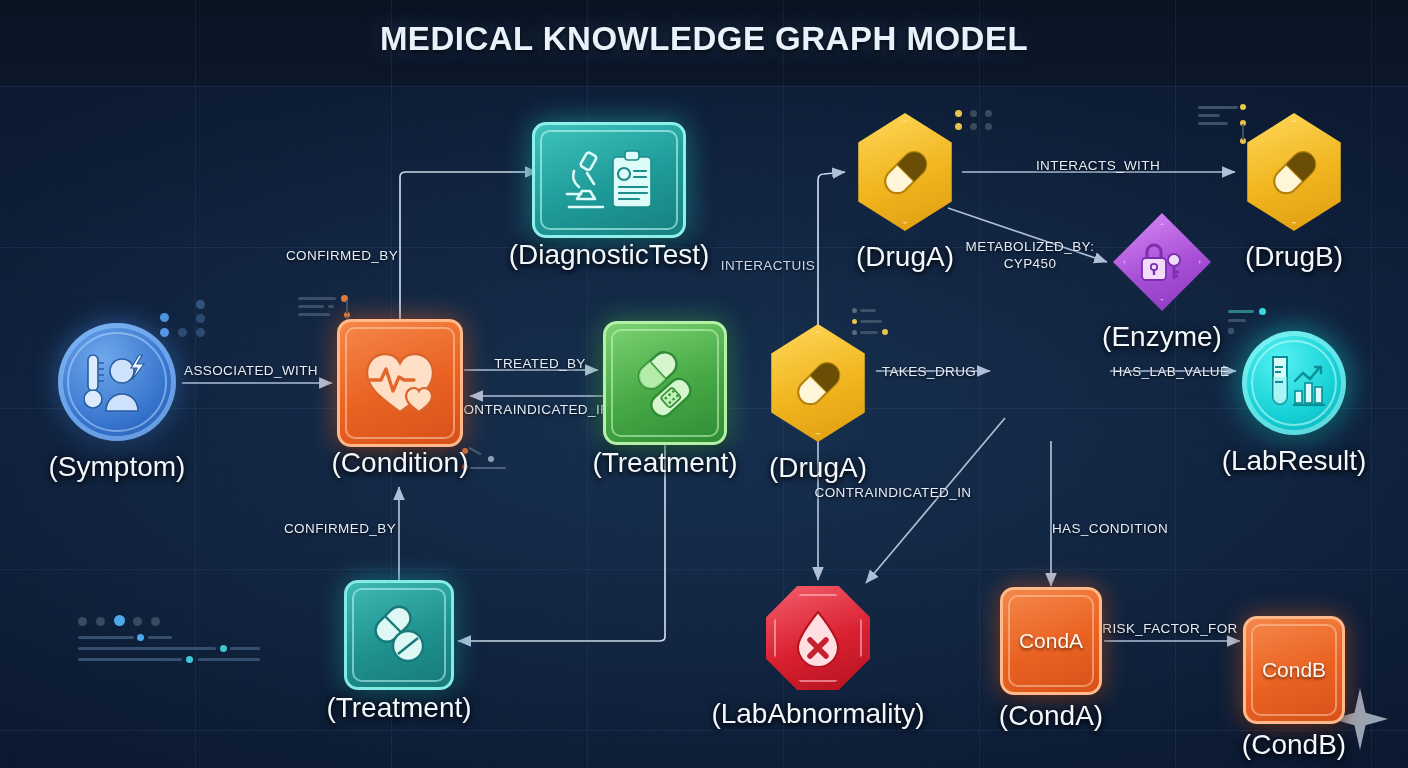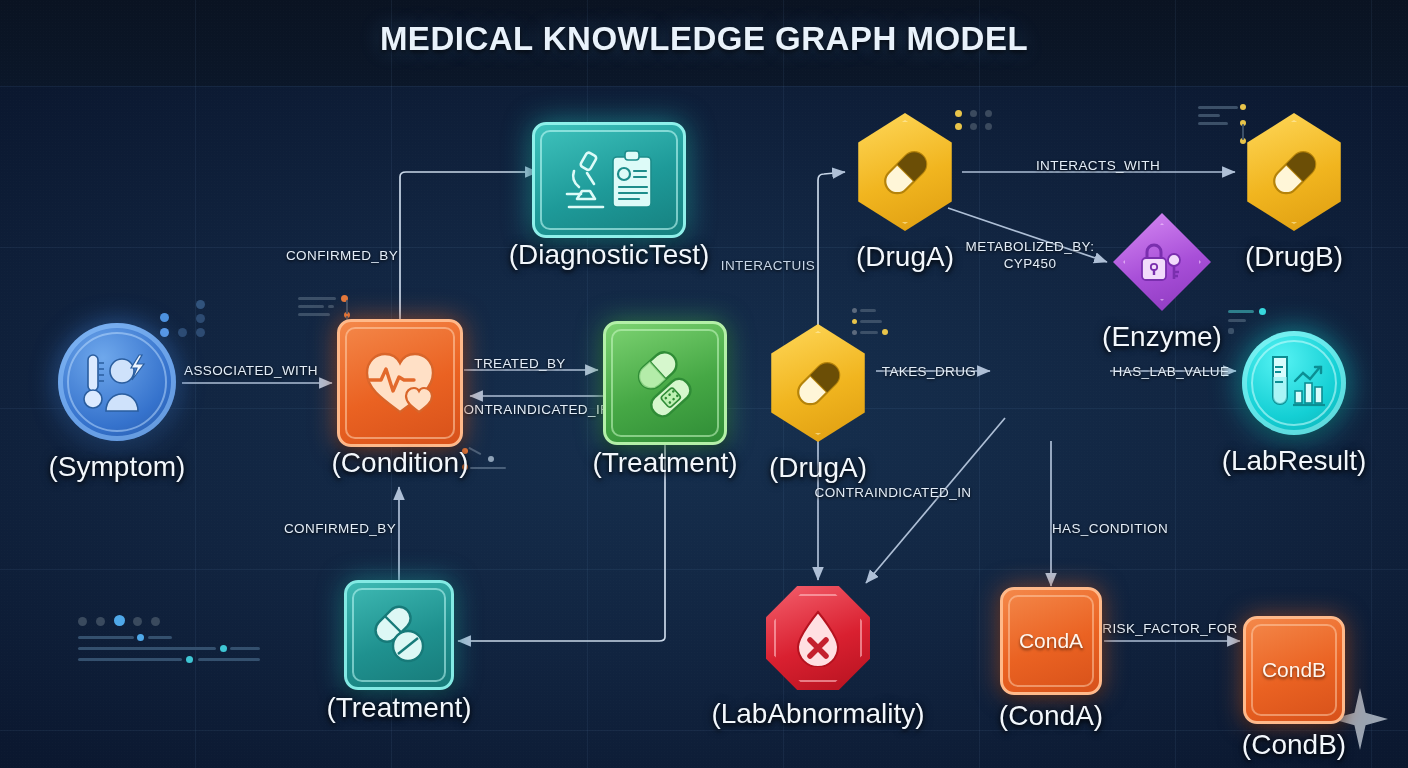--- a/index.html
+++ b/index.html
@@ -110,21 +110,21 @@
       <path d="M1005,418 L866,583"></path>
 
       <path d="M1051,441 L1051,586"></path>
 
       <path d="M1104,641 L1240,641"></path>
     </g>
   </svg>
 
   <div class="elabel" style="left:251px;top:371px">ASSOCIATED_WITH</div>
   <div class="elabel" style="left:342px;top:256px">CONFIRMED_BY</div>
-  <div class="elabel" style="left:520px;top:364px">TREATED_BY</div>
+  <div class="elabel" style="left:540px;top:364px">TREATED_BY</div>
   <div class="elabel" style="left:531px;top:410px">CONTRAINDICATED_IF</div>
   <div class="elabel" style="left:340px;top:529px">CONFIRMED_BY</div>
   <div class="elabel" style="left:768px;top:266px;color:#c7d6e8">INTERACTUIS</div>
   <div class="elabel" style="left:1098px;top:166px">INTERACTS_WITH</div>
   <div class="elabel" style="left:1030px;top:256px">METABOLIZED_BY:
 CYP450</div>
   <div class="elabel" style="left:929px;top:372px">TAKES_DRUG</div>
   <div class="elabel" style="left:1171px;top:372px">HAS_LAB_VALUE</div>
   <div class="elabel" style="left:893px;top:493px">CONTRAINDICATED_IN</div>
   <div class="elabel" style="left:1110px;top:529px">HAS_CONDITION</div>

